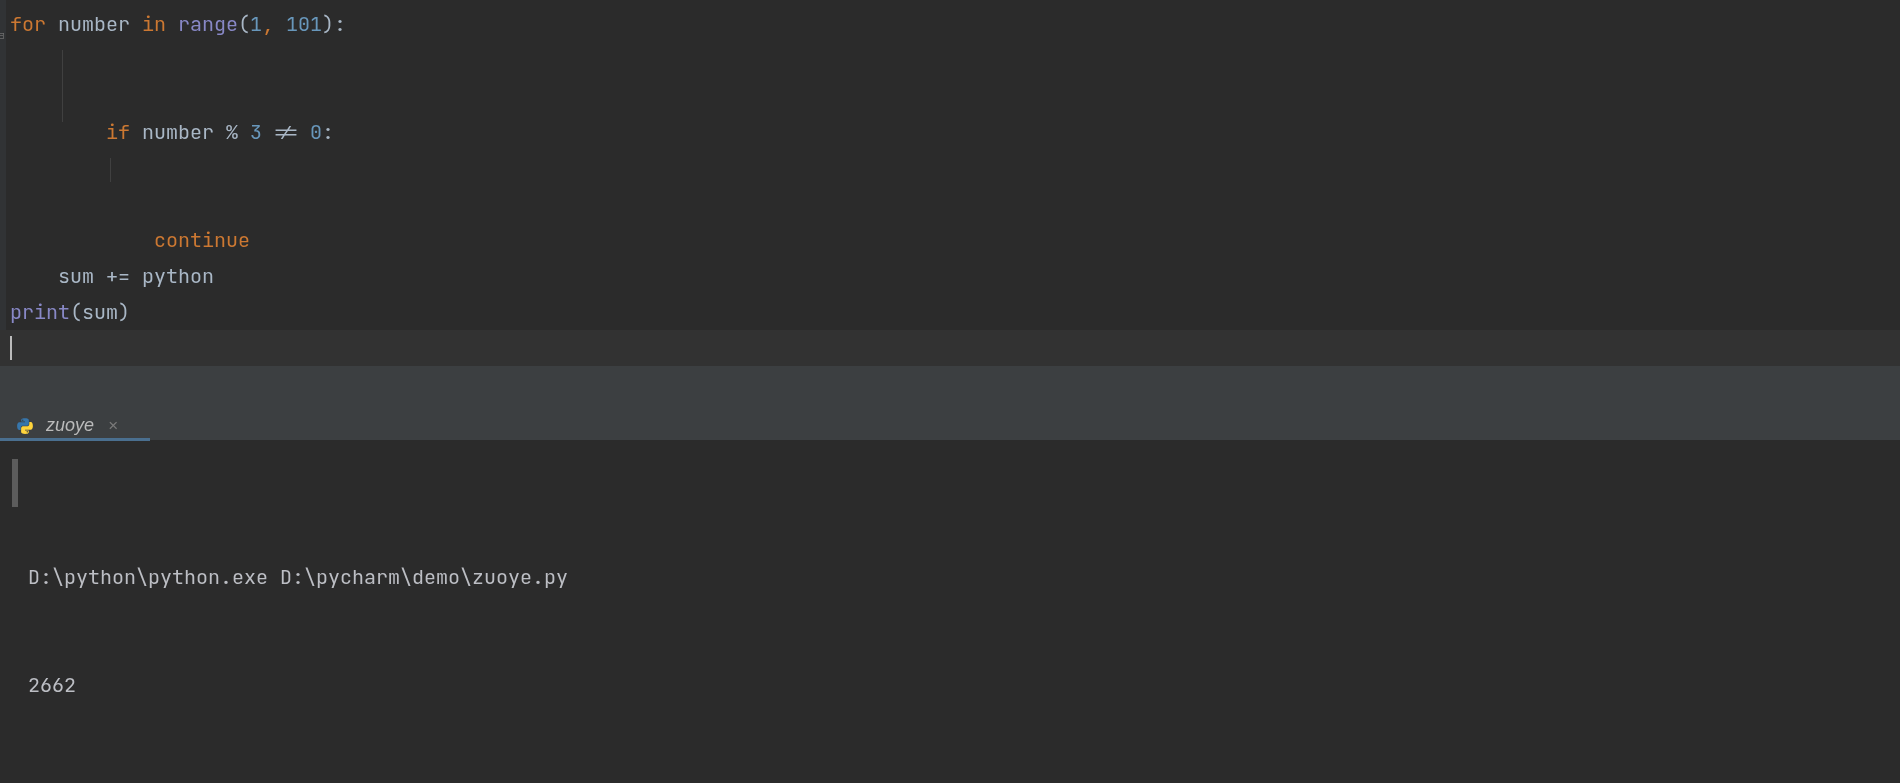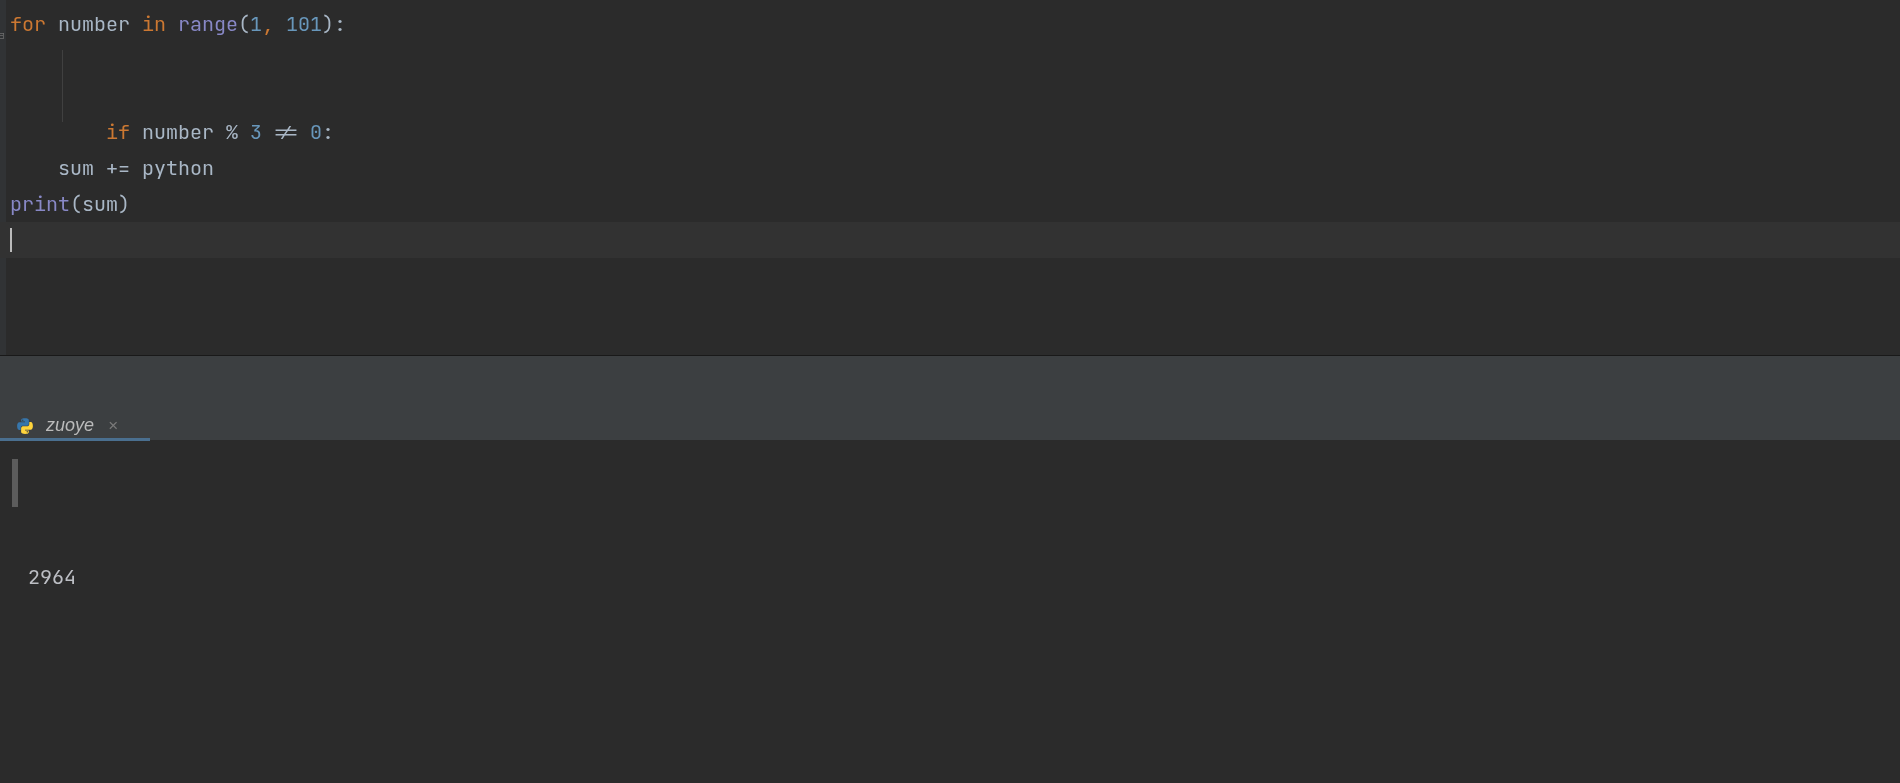--- a/index.html
+++ b/index.html
@@ -137,20 +137,23 @@
 <div class="editor">
   <div class="gutter-strip"></div>
 
 
   <div class="code-line"><span class="fold-marker">⊟</span><span class="kw">for</span><span class="var"> number </span><span class="kw">in</span><span> </span><span class="builtin">range</span><span class="paren">(</span><span class="num">1</span><span class="comma">,</span><span> </span><span class="num">101</span><span class="paren">):</span></div>
 
   <div class="code-line">
     <span class="indent-guide" style="left:62px; top:8px; height:72px;"></span>
     <span>    </span><span class="kw">if</span><span class="var"> number % </span><span class="num">3</span><span class="op"> != </span><span class="num">0</span><span class="paren">:</span></div>
 
+  <div class="code-line">
+    <span class="indent-guide" style="left:110px; top:8px; height:24px;"></span>
+    <span>        </span><span class="kw">continue</span></div>
 
   <div class="code-line"><span>    </span><span class="var">sum</span><span class="op"> += python</span></div>
 
   <div class="code-line"><span class="builtin">print</span><span class="paren">(</span><span class="var">sum</span><span class="paren">)</span></div>
 
   <div class="code-line current"><span class="caret"></span></div>
 </div>
 
 <div class="separator-bar"></div>
 
@@ -161,16 +164,17 @@
       <path fill="#ffd43b" d="M16.1 30c7 0 6.6-3 6.6-3v-3.2H16v-1h9.4S30 23.4 30 16.1s-4-7-4-7h-2.4v3.4s.1 4-4 4h-6.7s-3.8-.1-3.8 3.6v6.3S8.5 30 16.1 30zM20 27.4a1.2 1.2 0 1 1 0-2.4 1.2 1.2 0 0 1 0 2.4z"></path>
     </svg>
     <span>zuoye</span>
     <span class="close-x">×</span>
   </div>
   <div class="tab-underline"></div>
 </div>
 
 <div class="console">
   <div class="console-scroll-dot" style="top:18px;height:48px;"></div>
-  <div class="out">2964</div>
+  <div class="out">D:\python\python.exe D:\pycharm\demo\zuoye.py</div>
+  <div class="out">2662</div>
   <div class="out"></div>
   
 </div>
 
 </body></html>

